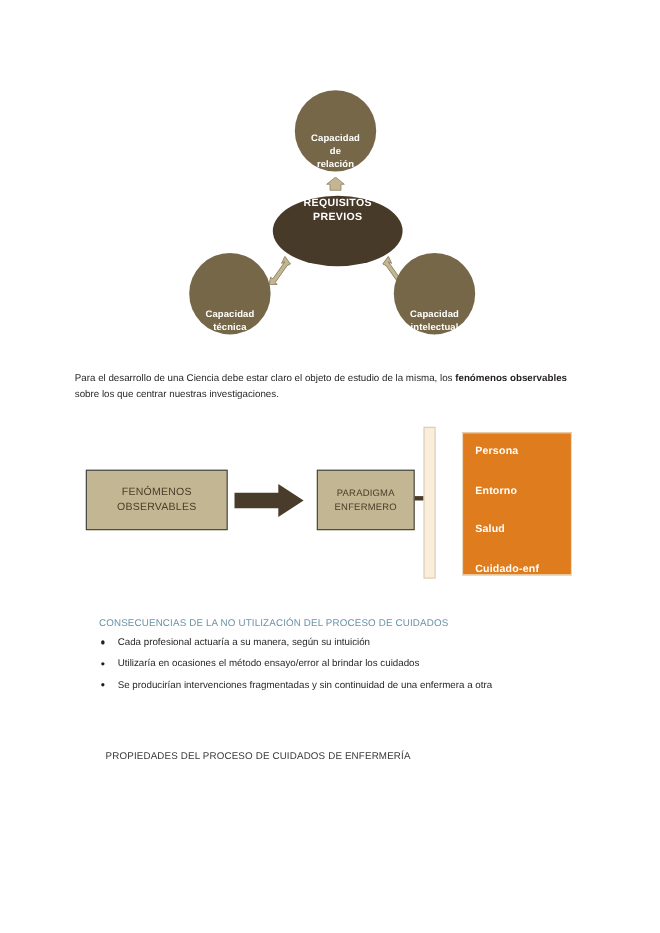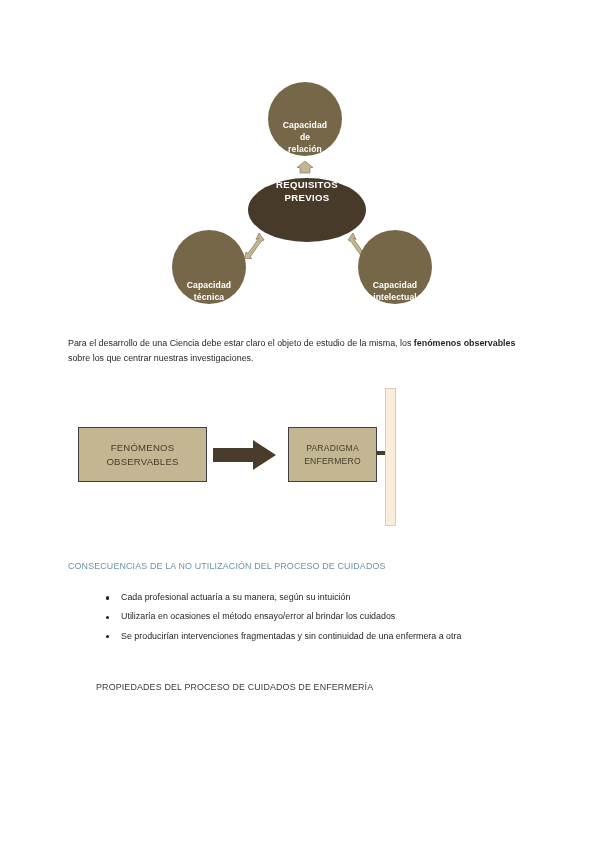--- a/index.html
+++ b/index.html
@@ -174,27 +174,27 @@
   .orangebox .oitem:last-child { margin-bottom: 0; }
 
   
   .section-heading {
     position: absolute;
     left: 68px;
     font-size: 8.9px;
     color: #6b93a8;
     letter-spacing: 0.15px;
   }
-  .h-consecuencias { top: 561px; }
+  .h-consecuencias { top: 561px; margin-left: 22px; }
 
   .bullets {
     position: absolute;
     left: 68px; top: 576px;
     width: 470px;
-    margin: 14px;
+    margin: 0;
     padding: 0;
     list-style: none;
   }
   .bullets li {
     position: relative;
     padding-left: 39px;
     font-size: 8.9px;
     line-height: 1.78;
     color: #231f20;
     margin-bottom: 3.5px;
@@ -290,20 +290,26 @@
     <div class="tanbox box-paradigma">
       <div>
         <span>PARADIGMA</span><br>
         <span>ENFERMERO</span>
       </div>
     </div>
 
     <div class="brace-tab"></div>
     <div class="brace"></div>
 
+    <div class="orangebox">
+      <div class="oitem">Persona</div>
+      <div class="oitem">Entorno</div>
+      <div class="oitem">Salud</div>
+      <div class="oitem">Cuidado-enf</div>
+    </div>
   </div>
 
   <div class="section-heading h-consecuencias">CONSECUENCIAS DE LA NO UTILIZACIÓN DEL PROCESO DE CUIDADOS</div>
 
   <ul class="bullets">
     <li>Cada profesional actuaría a su manera, según su intuición</li>
     <li>Utilizaría en ocasiones el método ensayo/error al brindar los cuidados</li>
     <li>Se producirían intervenciones fragmentadas y sin continuidad de una enfermera a otra</li>
   </ul>
 

